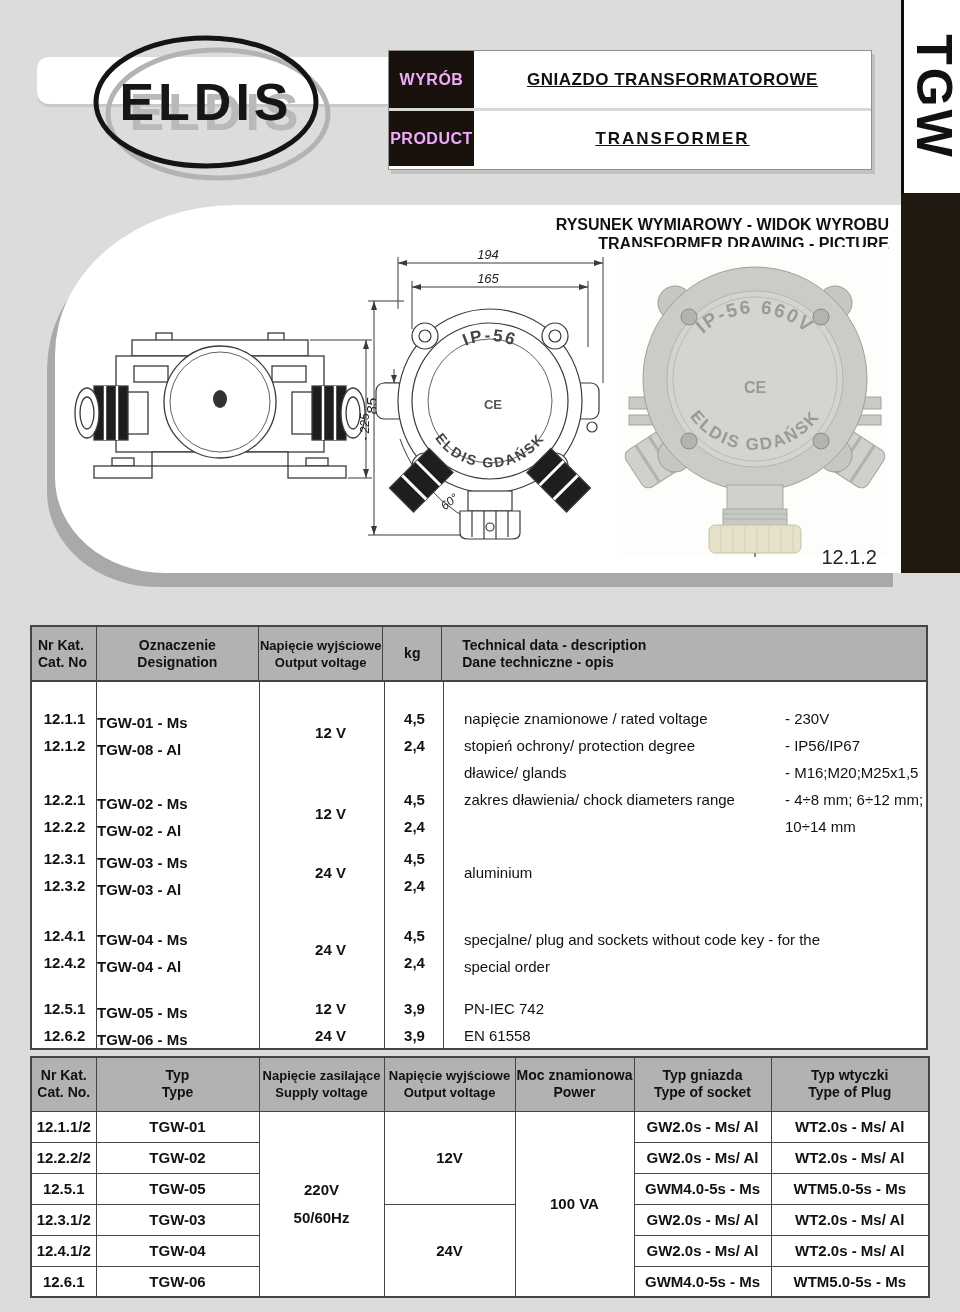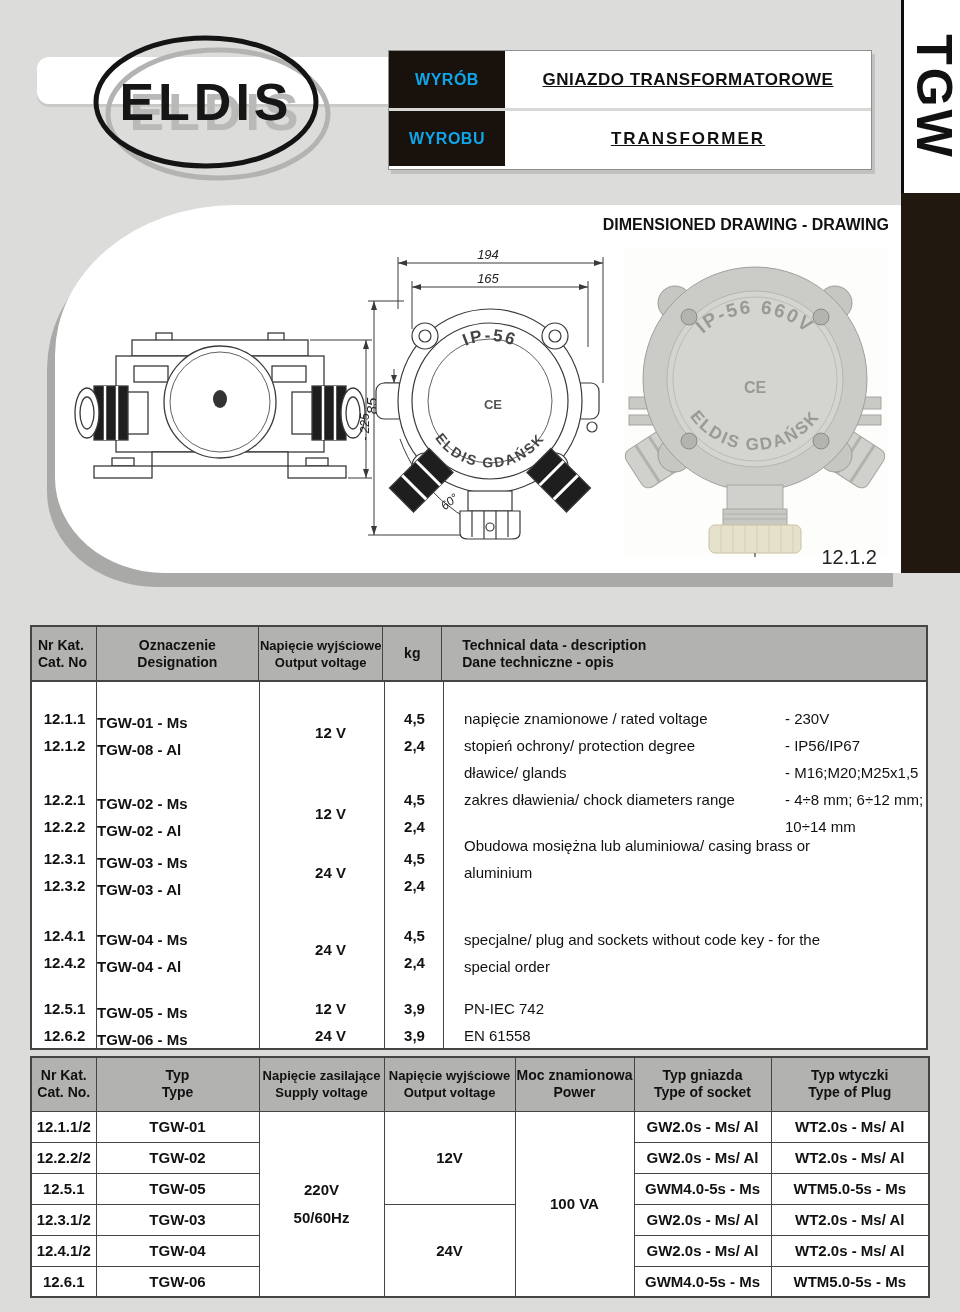--- a/index.html
+++ b/index.html
@@ -5,21 +5,21 @@
   html,body{margin:0;padding:0;}
   body{font-family:"Liberation Sans","DejaVu Sans",sans-serif;background:#9a9a9a;}
   .page{position:relative;width:960px;height:1312px;background:#dcdcda;overflow:hidden;margin:0 auto;}
 
   
   .logo-strip{position:absolute;left:37px;top:57px;width:352px;height:47px;background:#ffffff;border-radius:12px 0 0 12px;box-shadow:0 3px 0 #c9c9c7;}
   .logo-oval{position:absolute;left:84px;top:28px;width:252px;height:158px;}
   .product-box{position:absolute;left:388px;top:50px;width:482px;height:118px;background:#ffffff;border:1px solid #8f8f8f;box-shadow:3px 4px 0 rgba(0,0,0,0.12);}
   .product-row{display:flex;height:57px;}
   .product-row + .product-row{border-top:3px solid #d8d8d6;height:55px;}
-  .product-label{width:116px;background:#19110b;color:#0ea5e9;font-weight:bold;font-size:16px;display:flex;align-items:center;justify-content:center;letter-spacing:0.5px;}
+  .product-label{width:85px;background:#19110b;color:#f0abfc;font-weight:bold;font-size:16px;display:flex;align-items:center;justify-content:center;letter-spacing:0.5px;}
   .product-value{flex:1;display:flex;align-items:center;justify-content:center;font-weight:bold;font-size:17px;color:#111;letter-spacing:0.5px;text-decoration:underline;}
   .product-value.wide{letter-spacing:2px;}
   .tgw-tab{position:absolute;left:901px;top:0;width:59px;height:193px;background:#ffffff;border-left:3px solid #0d0d0d;}
   .tgw-tab span{position:absolute;left:50%;top:50%;transform:translate(-50%,-50%) rotate(90deg);font-size:50px;font-weight:bold;letter-spacing:3px;color:#111;}
   .black-strip{position:absolute;left:901px;top:193px;width:59px;height:380px;background:#211810;}
 
   
   .panel{position:absolute;left:55px;top:205px;width:846px;height:368px;background:#ffffff;border-radius:180px 0 0 110px / 150px 0 0 95px;box-shadow:-8px 14px 0 0 #a9a9a7;}
   .panel-title{position:absolute;right:12px;top:10px;text-align:right;font-weight:bold;font-size:16px;line-height:19px;color:#111;}
   .panel-code{position:absolute;right:24px;bottom:4px;font-size:20px;color:#222;}
@@ -67,33 +67,34 @@
     <text x="132" y="102" text-anchor="middle" font-size="52" font-weight="bold" letter-spacing="4" fill="#b9b9b7">ELDIS</text>
     <text x="122" y="92" text-anchor="middle" font-size="52" font-weight="bold" letter-spacing="4" fill="#161616">ELDIS</text>
   </svg>
 
   <div class="product-box">
     <div class="product-row">
       <div class="product-label">WYRÓB</div>
       <div class="product-value">GNIAZDO TRANSFORMATOROWE</div>
     </div>
     <div class="product-row">
-      <div class="product-label">WYROBU</div>
+      <div class="product-label">PRODUCT</div>
       <div class="product-value wide">TRANSFORMER</div>
     </div>
   </div>
 
   <div class="tgw-tab">
     <span>TGW</span>
   </div>
   <div class="black-strip"></div>
 
   <div class="panel">
     <div class="panel-title">
-      <div>DIMENSIONED DRAWING - DRAWING</div>
+      <div>RYSUNEK WYMIAROWY - WIDOK WYROBU</div>
+      <div>TRANSFORMER DRAWING - PICTURE</div>
     </div>
 
     <svg class="svg-abs" style="left:5px;top:95px;" width="320" height="185" viewBox="0 0 320 185">
       <g stroke="#3a3a3a" fill="#ffffff" stroke-width="1.3">
         <rect x="96" y="33" width="16" height="8"></rect>
           <rect x="208" y="33" width="16" height="8"></rect>
         <rect x="72" y="40" width="176" height="16"></rect>
         <rect x="56" y="56" width="208" height="96"></rect>
         <rect x="74" y="66" width="34" height="16"></rect>
           <rect x="212" y="66" width="34" height="16"></rect>
@@ -338,21 +339,20 @@
 
     <div class="ln tech tl" style="top:27px">napięcie znamionowe / rated voltage</div>
     <div class="ln tech tv" style="top:27px">- 230V</div>
     <div class="ln tech tl" style="top:54px">stopień ochrony/ protection degree</div>
     <div class="ln tech tv" style="top:54px">- IP56/IP67</div>
     <div class="ln tech tl" style="top:81px">dławice/ glands</div>
     <div class="ln tech tv" style="top:81px">- M16;M20;M25x1,5</div>
     <div class="ln tech tl" style="top:108px">zakres dławienia/ chock diameters range</div>
     <div class="ln tech tv" style="top:108px">- 4÷8 mm; 6÷12 mm;</div>
     <div class="ln tech tv" style="top:135px">10÷14 mm</div>
-    <div class="ln tech tl" style="top:154px">Obudowa mosiężna lub aluminiowa/ casing brass or</div>
     <div class="ln tech tl" style="top:181px">aluminium</div>
     <div class="ln tech tl" style="top:248px">specjalne/ plug and sockets without code key - for the</div>
     <div class="ln tech tl" style="top:275px">special order</div>
     <div class="ln tech tl" style="top:317px">PN-IEC 742</div>
     <div class="ln tech tl" style="top:344px">EN 61558</div>
   </div>
 
   <table class="t2">
     <colgroup>
       <col style="width:65px">

